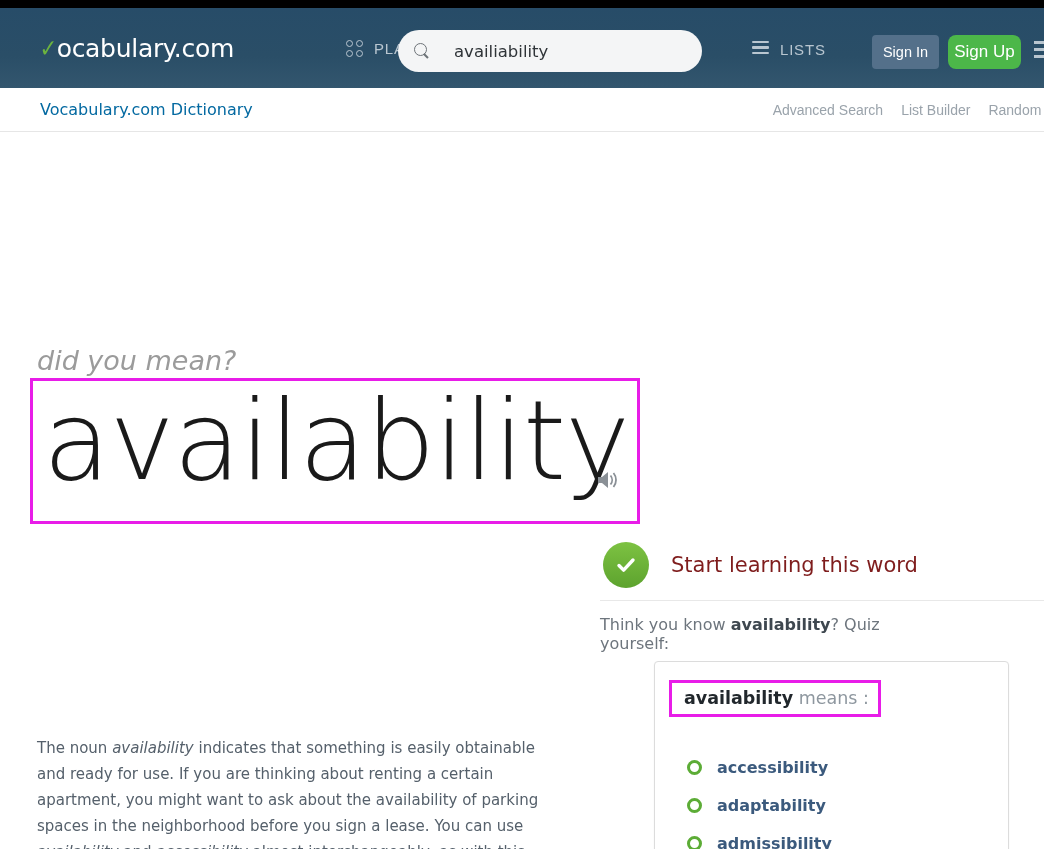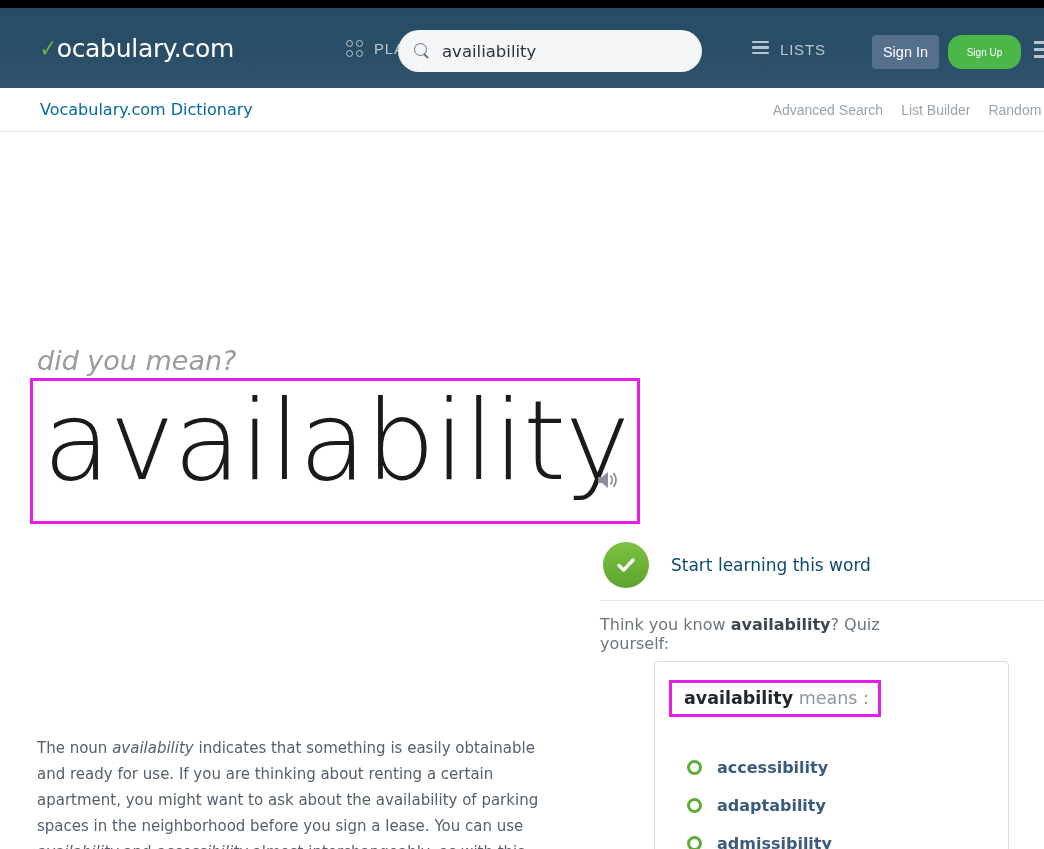--- a/index.html
+++ b/index.html
@@ -81,20 +81,21 @@
     left: 398px;
     top: 22px;
     width: 304px;
     height: 42px;
     background: #f4f5f6;
     border-radius: 21px;
     display: flex;
     align-items: center;
     padding: 0 16px;
     box-sizing: border-box;
+    gap: 12px;
   }
   .search-icon {
     width: 17px;
     height: 17px;
     position: relative;
     margin-right: 11px;
     flex: none;
   }
   .search-icon::before {
     content: "";
@@ -166,22 +167,22 @@
   }
   .btn-signup {
     position: absolute;
     left: 948px;
     top: 27px;
     width: 73px;
     height: 34px;
     background: #4cb749;
     color: #ffffff;
     border: none;
-    border-radius: 14px;
-    font-size: 10px;
+    border-radius: 8px;
+    font-size: 17px;
     cursor: pointer;
     font-family: "Liberation Sans", sans-serif;
   }
   .hamburger {
     position: absolute;
     left: 1034px;
     top: 33px;
     width: 18px;
     display: flex;
     flex-direction: column;
@@ -311,22 +312,22 @@
     border-radius: 50%;
     background: linear-gradient(to bottom, #7dc242 0%, #5da32e 100%);
     display: flex;
     align-items: center;
     justify-content: center;
     flex: none;
   }
   .check-circle svg { display: block; }
   .start-learning-label {
     margin-left: 22px;
-    font-size: 17px;
-    color: #0c4a6e;
+    font-size: 21px;
+    color: #7f1d1d;
     font-family: "DejaVu Sans", sans-serif;
   }
 
   .right-sep {
     position: absolute;
     left: 600px;
     top: 468px;
     width: 444px;
     height: 1px;
     background: #e8e8e8;

